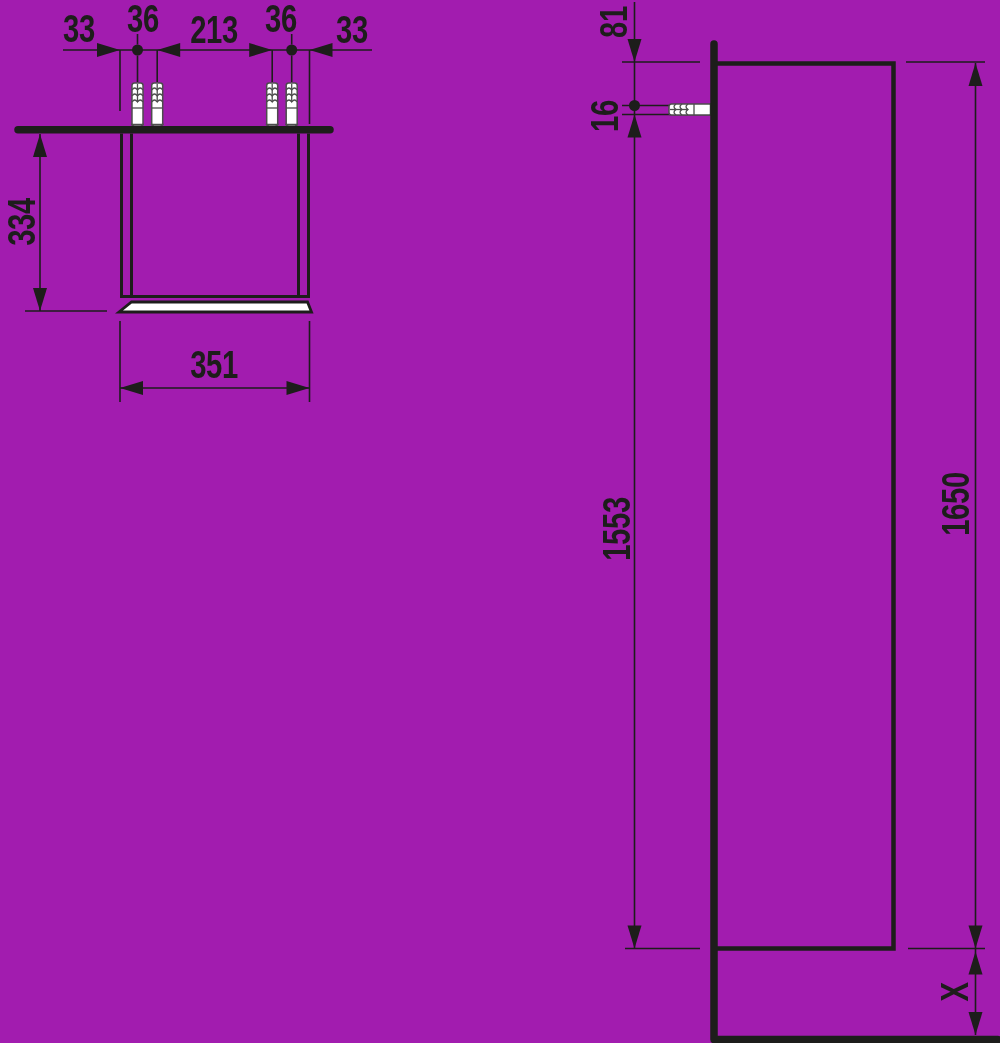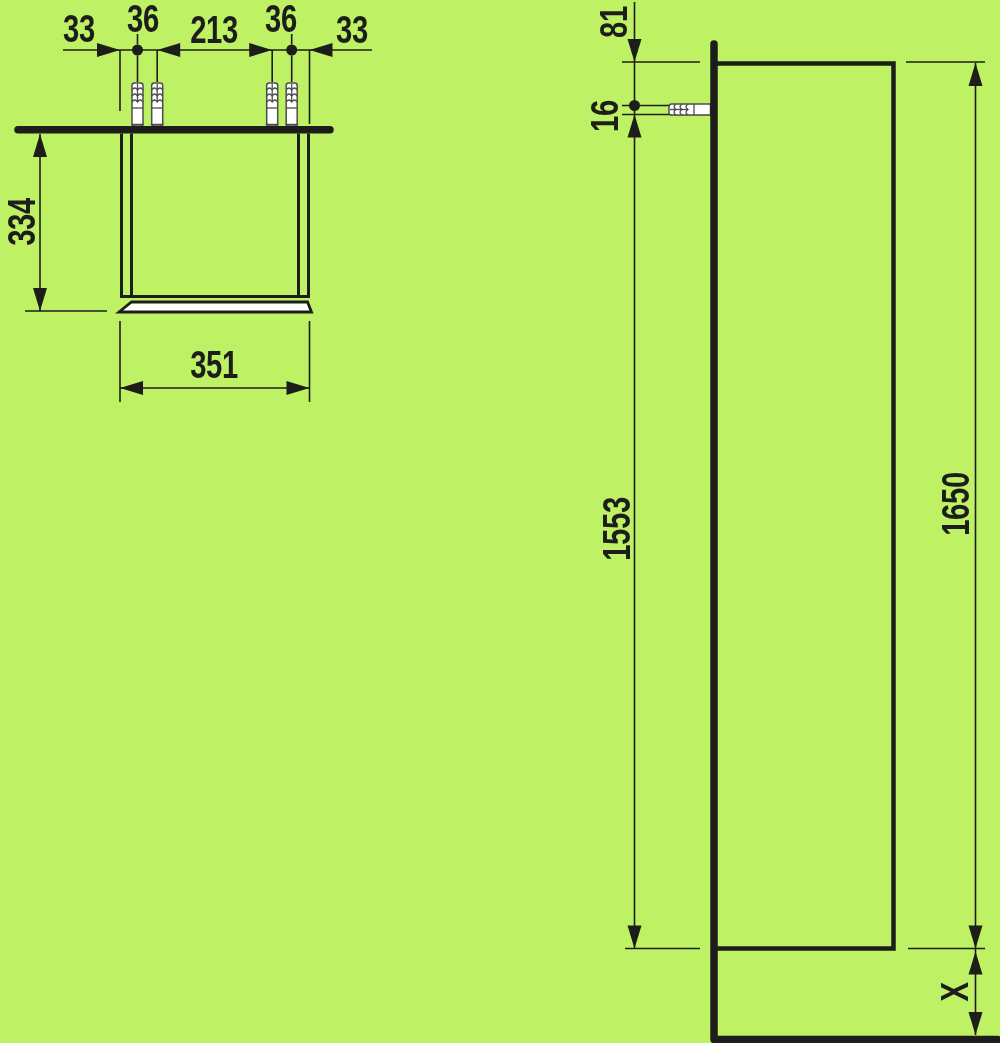--- a/index.html
+++ b/index.html
@@ -4,21 +4,21 @@
 <style>
   html, body {
     margin: 0;
     padding: 0;
     background: #ffffff;
   }
   .stage {
     position: relative;
     width: 1000px;
     height: 1043px;
-    background: #bef264;
+    background: #a21caf;
     overflow: hidden;
   }
   svg { display: block; }
   .dim-label {
     font-family: "Liberation Sans", sans-serif;
     font-weight: bold;
     font-size: 39px;
     letter-spacing: -0.5px;
     fill: #1d1d1b;
     text-anchor: middle;

